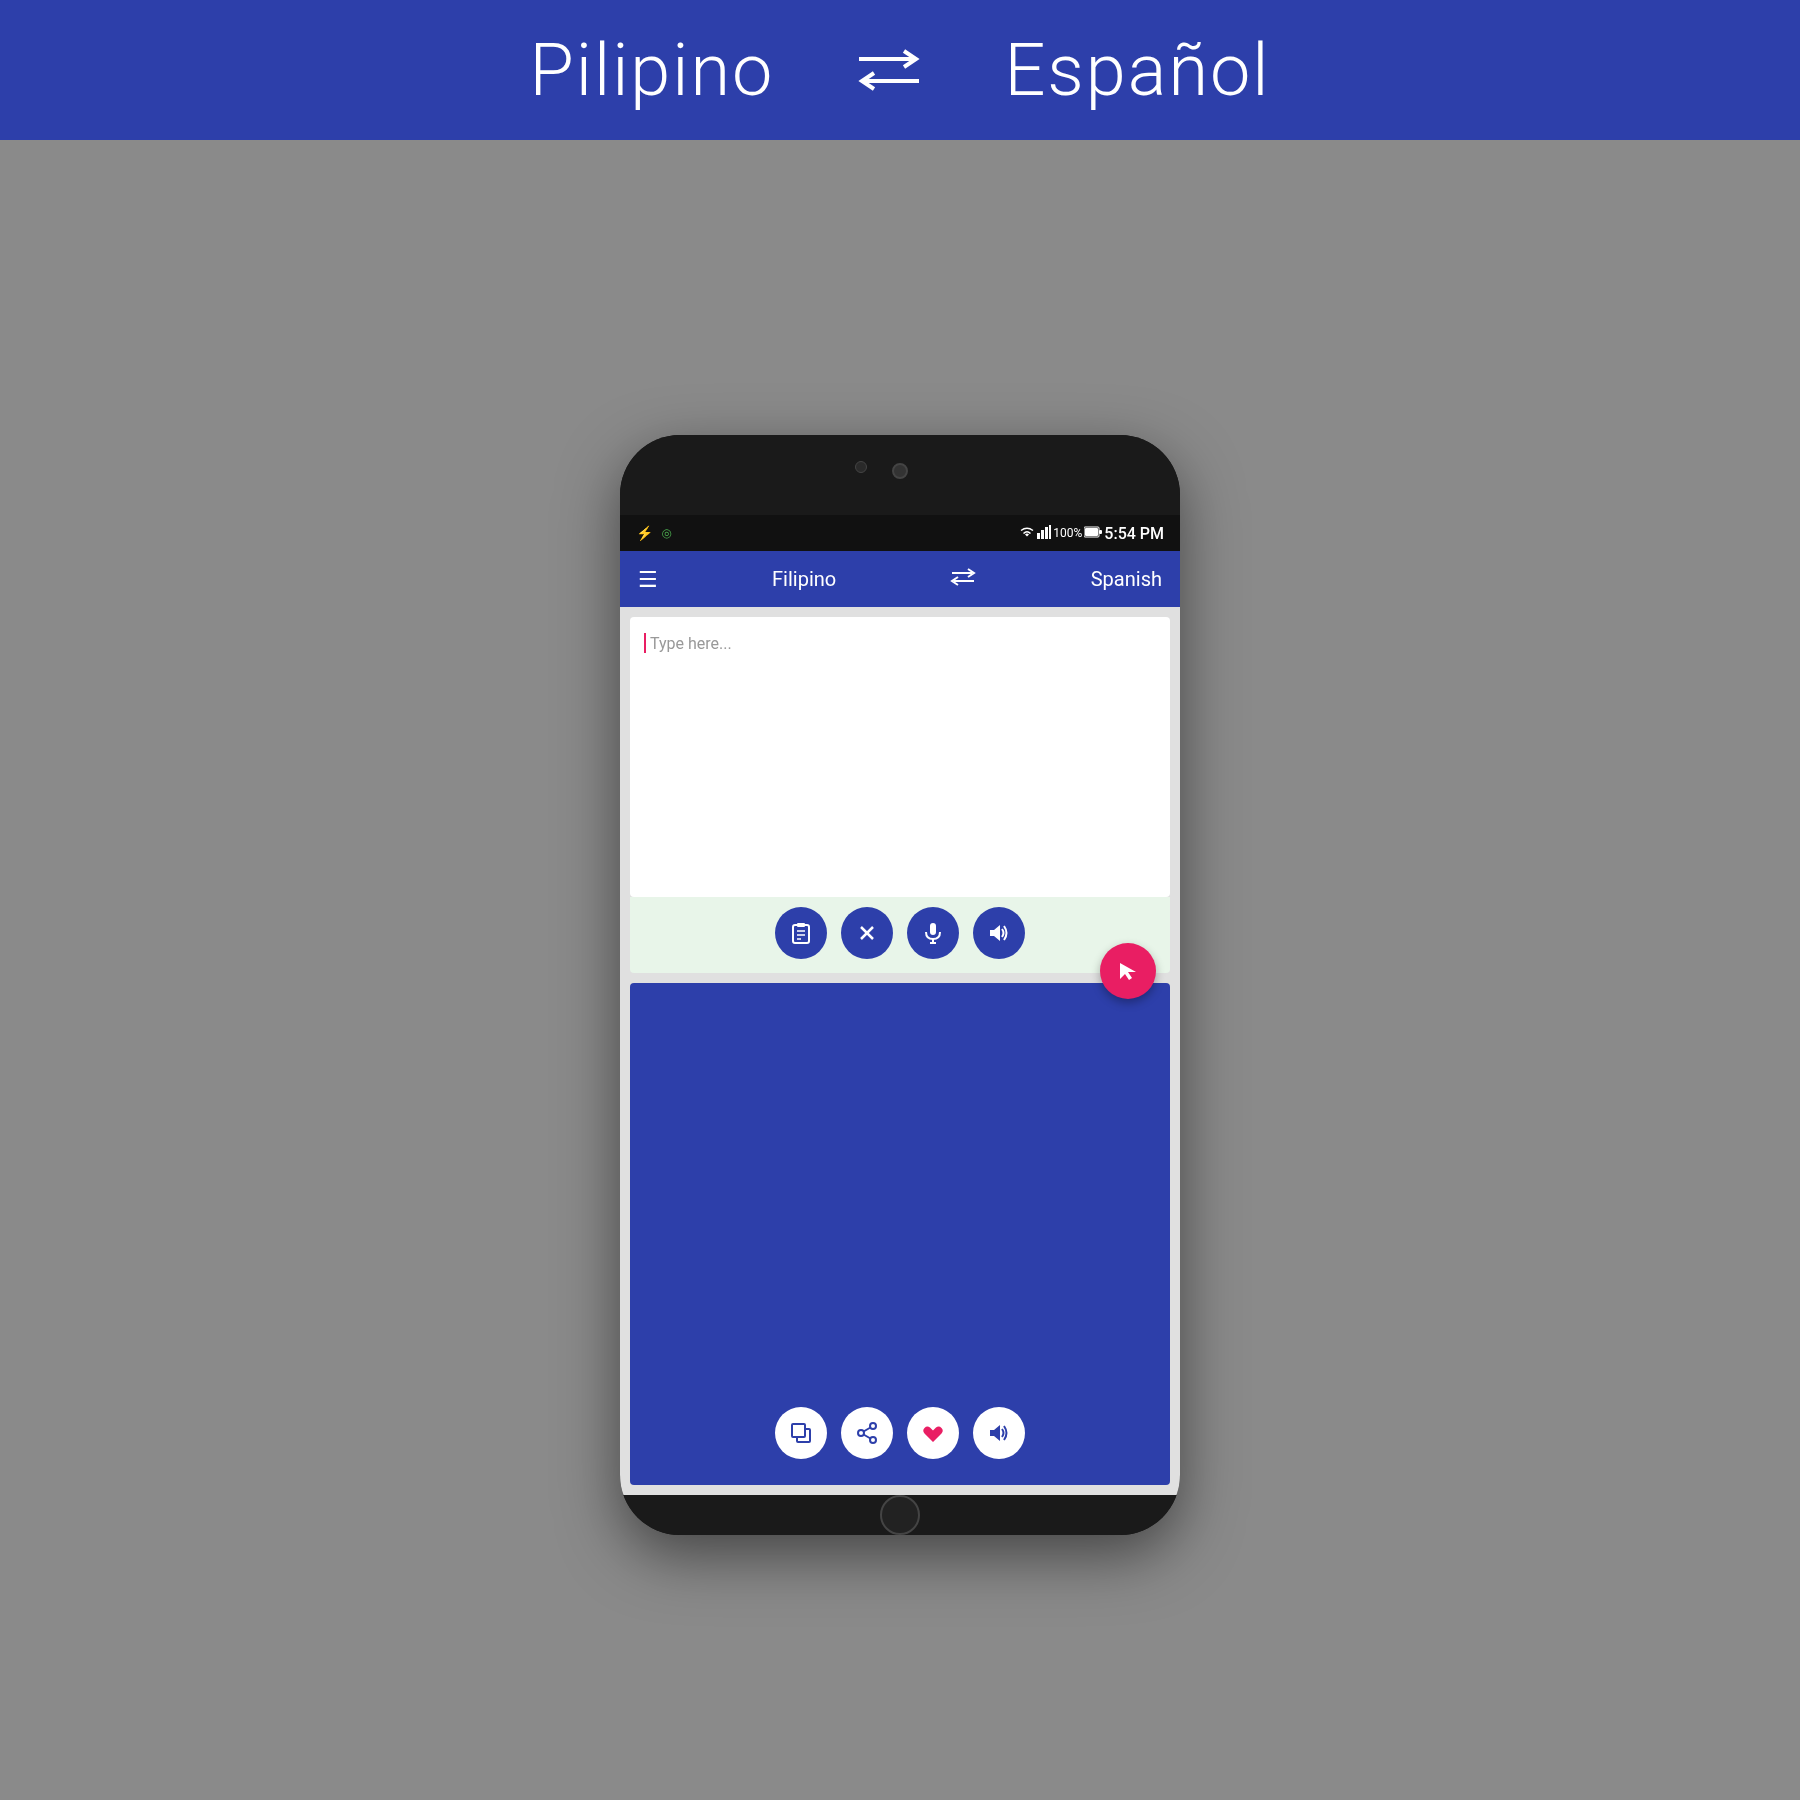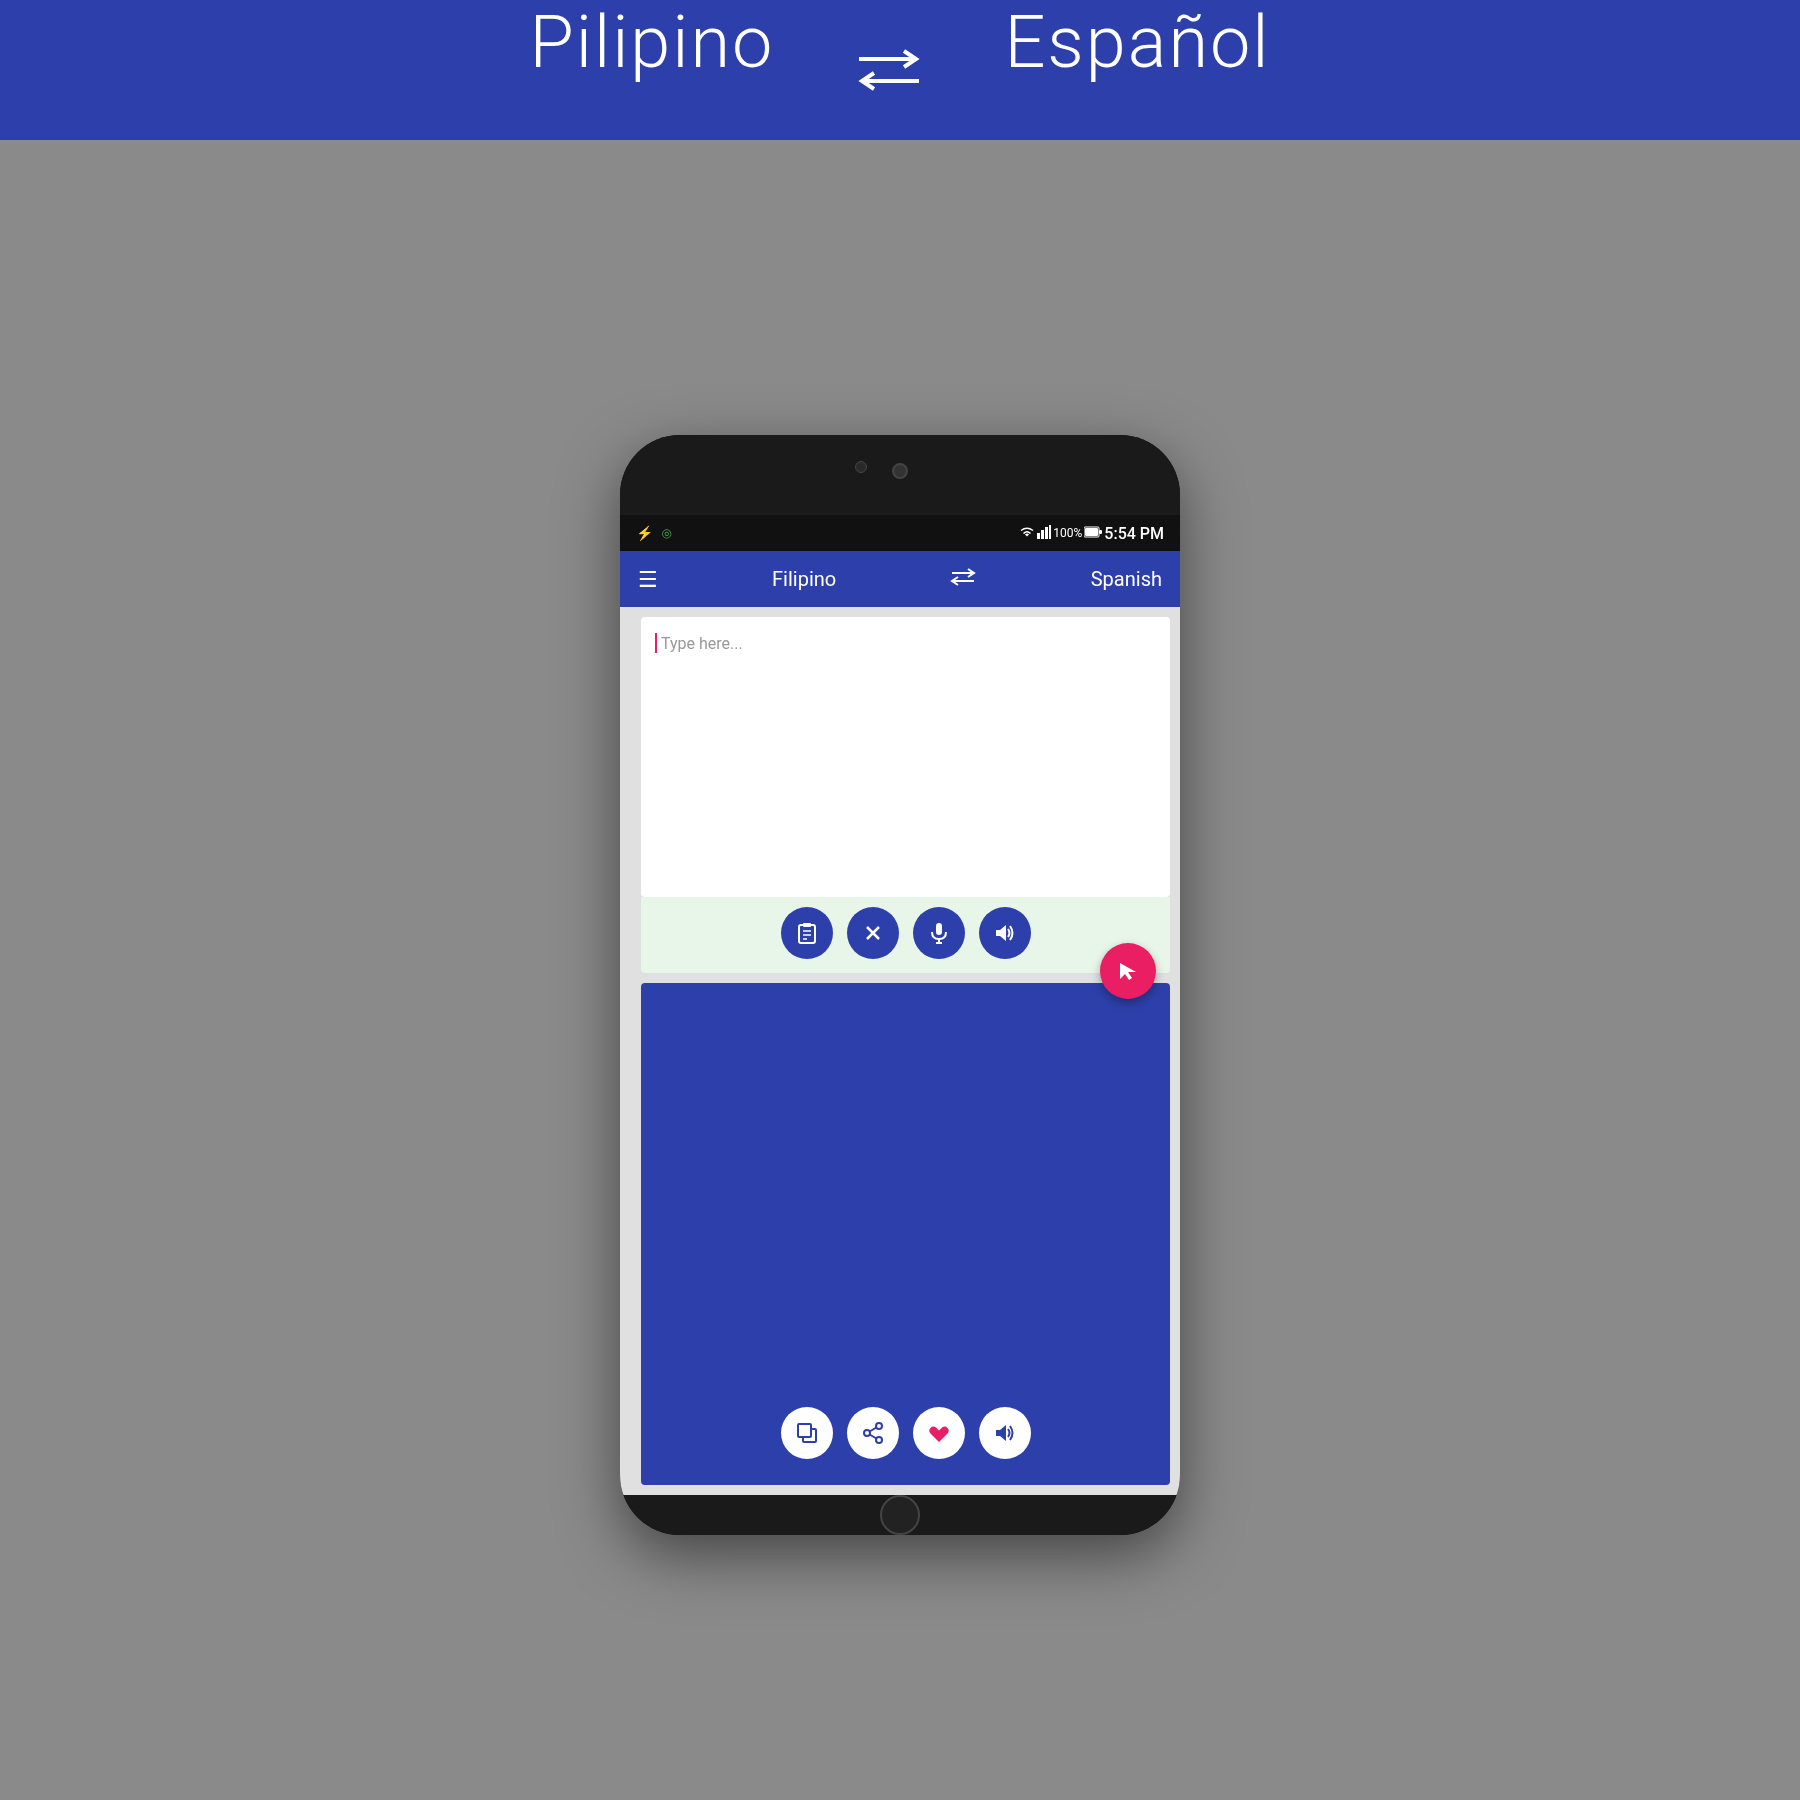--- a/index.html
+++ b/index.html
@@ -13,20 +13,21 @@
       font-family: 'Roboto', Arial, sans-serif;
       overflow: hidden;
     }
 
     
     .top-header {
       width: 100%;
       height: 140px;
       background-color: #2d3faa;
       display: flex;
+      align-items: center;
       justify-content: center;
       gap: 80px;
       flex-shrink: 0;
     }
 
     .top-header-lang {
       color: white;
       font-size: 72px;
       font-weight: 300;
       letter-spacing: 2px;
@@ -181,21 +182,20 @@
     }
 
     
     .screen-content {
       width: 100%;
       flex: 1;
       display: flex;
       flex-direction: column;
       background: #e0e0e0;
       overflow: hidden;
-      padding-left: 11px;
     }
 
     
     .input-area {
       background: white;
       margin: 10px 10px 0 10px;
       border-radius: 4px;
       min-height: 280px;
       position: relative;
       display: flex;

